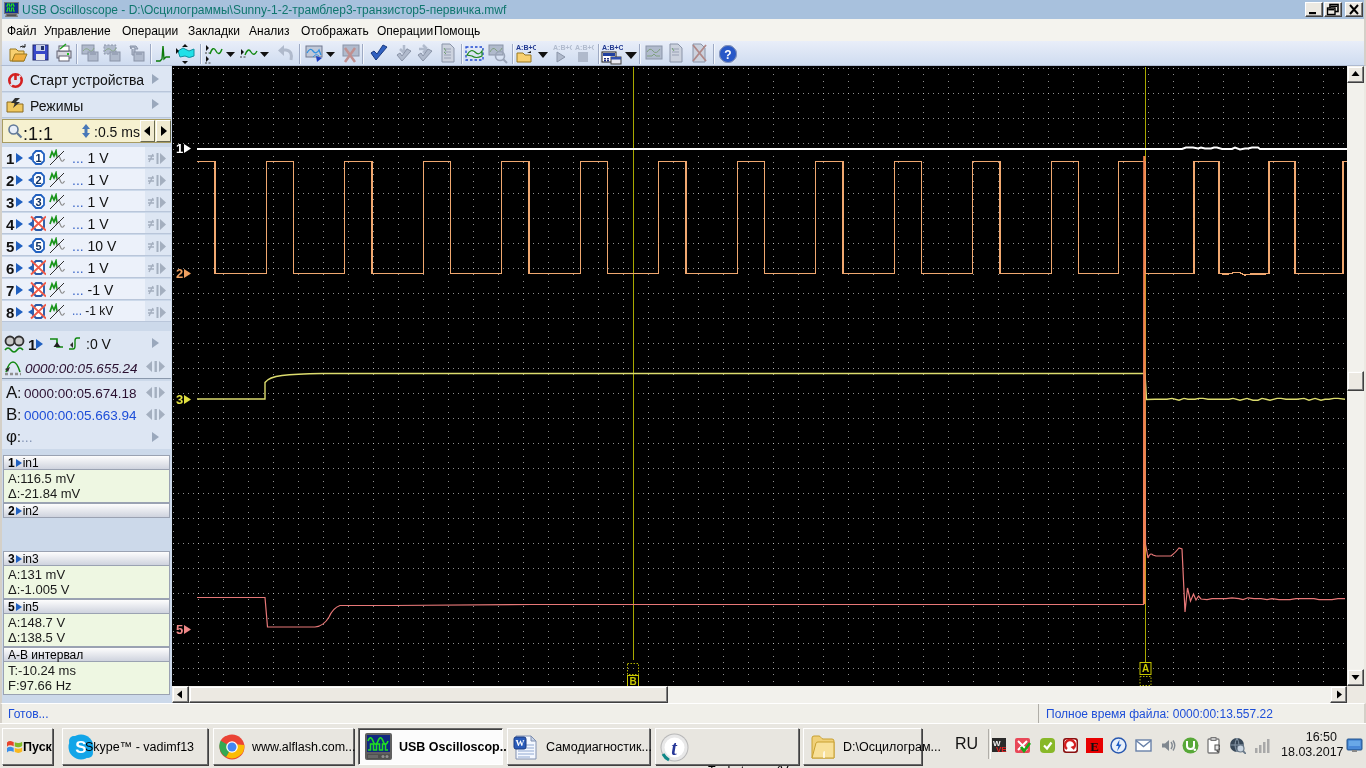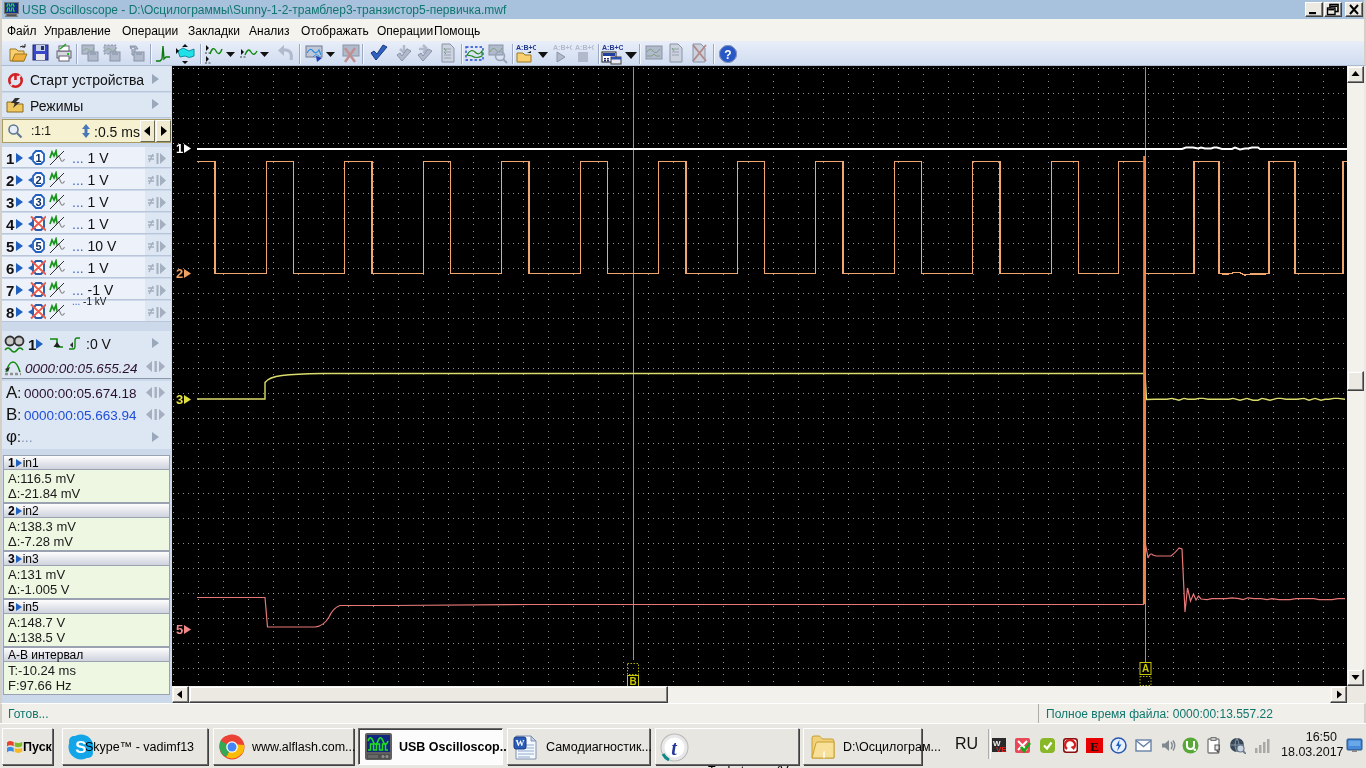--- a/index.html
+++ b/index.html
@@ -30,21 +30,21 @@
 .mph { height:15px; background:linear-gradient(#fdfdfd,#cfd3de); border:1px solid #9aa2b2; font-size:12px; padding-left:4px; color:#000; line-height:14px; }
 .mpb { background:#eef7e2; border:1px solid #9aa2b2; border-top:none; font-size:13px; color:#1a1a1a; padding:1px 0 1px 4px; line-height:15px; }
 
 
 #vscroll { left:1347px; top:66px; width:17px; height:620px; background:#f2f1ec; }
 #hscroll { left:172px; top:686px; width:1175px; height:17px; background:#f2f1ec; }
 .sbtn { position:absolute; background:#ece9e2; border:1px solid #f4f3ee; border-right-color:#404040; border-bottom-color:#404040; box-shadow:inset -1px -1px 0 #808080, inset 1px 1px 0 #fff; }
 .sthumb { position:absolute; background:#ece9e2; border:1px solid #f4f3ee; border-right-color:#404040; border-bottom-color:#404040; box-shadow:inset -1px -1px 0 #808080, inset 1px 1px 0 #fff; }
 
 
-#statusbar { left:0; top:703px; width:1366px; height:20px; background:#f0efe9; border-top:1px solid #fff; border-left:2px solid #d4d0c8; border-right:2px solid #d4d0c8; font-size:12px; color:#0f766e; }
+#statusbar { left:0; top:703px; width:1366px; height:20px; background:#f0efe9; border-top:1px solid #fff; border-left:2px solid #d4d0c8; border-right:2px solid #d4d0c8; font-size:12px; color:#1d4ed8; }
 
 
 #taskbar { left:0; top:723px; width:1366px; height:45px; background:#e8e6e0; border-top:1px solid #fff; }
 .tkb { position:absolute; top:728px; height:37px; background:#e8e6e0; border:1px solid #fff; border-right-color:#696969; border-bottom-color:#696969; box-shadow:1px 1px 0 #404040; font-size:12.5px; color:#000; }
 .tkb .lbl { position:absolute; top:11px; white-space:nowrap; }
 </style>
 </head>
 <body>
 <div id="titlebar" class="abs"></div>
 <svg class="abs" style="left:3px;top:1px;" width="17" height="17" viewBox="0 0 17 17">
@@ -257,21 +257,21 @@
     <path d="M9,1 L14,1 L10,5 L14,5 L7,11 L9,6 L5,6 Z" fill="#303030"></path>
   </svg>
 <div class="ptext" style="left:30px;top:98px;font-size:14px;">Режимы</div>
 <div class="arr" style="left:152px;top:99px;"></div>
 
 <div class="abs" style="left:2px;top:119px;width:169px;height:24px;background:#f6f1d0;border:1px solid #a89c62;"></div>
 <svg class="abs" style="left:7px;top:123px;" width="16" height="16" viewBox="0 0 16 16">
     <circle cx="6.5" cy="6.5" r="4.5" fill="#e8eef8" stroke="#607898" stroke-width="1.6"></circle>
     <line x1="10" y1="10" x2="14.5" y2="14.5" stroke="#607898" stroke-width="2.2"></line>
   </svg>
-<div class="ptext" style="left:31px;top:124px;font-size:12px;">:1:1</div>
+<div class="ptext" style="left:23px;top:124px;font-size:18px;">:1:1</div>
 <svg class="abs" style="left:78px;top:123px;" width="16" height="16" viewBox="0 0 16 16">
     <path d="M8,1 L12,6 L9.5,6 L9.5,10 L12,10 L8,15 L4,10 L6.5,10 L6.5,6 L4,6 Z" fill="#4878b8"></path>
   </svg>
 <div class="ptext" style="left:94px;top:124px;font-size:14px;">:0.5 ms</div>
 <div class="abs" style="left:140px;top:120px;width:15px;height:22px;background:#f0ead0;border:1px solid #fff;border-right-color:#6a6a50;border-bottom-color:#6a6a50;">
     <div style="width:0;height:0;border-right:6px solid #000;border-top:5px solid transparent;border-bottom:5px solid transparent;margin:5px 0 0 3px;"></div>
   </div>
 <div class="abs" style="left:156px;top:120px;width:15px;height:22px;background:#f0ead0;border:1px solid #fff;border-right-color:#6a6a50;border-bottom-color:#6a6a50;">
     <div style="width:0;height:0;border-left:6px solid #000;border-top:5px solid transparent;border-bottom:5px solid transparent;margin:5px 0 0 4px;"></div>
   </div>
@@ -423,21 +423,21 @@
 <svg class="abs" style="left:27px;top:303px;" width="19" height="18" viewBox="0 0 19 18">
     <path d="M1,9 L5,6.5 L5,11.5 Z" fill="#2060c0"></path>
     <path d="M9,2 L14,2 L17,5 L17,12 L14,15 L9,15 L6,12 L6,5 Z" fill="#fff" stroke="#2a5aa8" stroke-width="1.9"></path>
     <path d="M4,1.5 L19,15.5 M19,1.5 L4,15.5" stroke="#f05a48" stroke-width="1.9"></path>
   </svg>
 <svg class="abs" style="left:48px;top:303px;" width="20" height="18" viewBox="0 0 20 18">
     <path d="M2,9 L4,3 L6,7 L8,2 L9,9" fill="none" stroke="#18941a" stroke-width="1.7"></path>
     <path d="M8,10 Q10,4 12,9 Q14,15 16.5,10" fill="none" stroke="#8a8a8a" stroke-width="1.1"></path>
     <path d="M2,16 L16,2" stroke="#303030" stroke-width="1"></path>
   </svg>
-<div class="ptext" style="left:72px;top:296px;font-size:10px;"><span style="color:#3a66c8;">...</span> -1 kV</div>
+<div class="ptext" style="left:72px;top:304px;font-size:12px;"><span style="color:#3a66c8;">...</span> -1 kV</div>
 <svg class="abs" style="left:147px;top:306px;" width="22" height="13" viewBox="0 0 22 13">
     <path d="M2,10 L6,2 M1,4 L7,4 M1,7 L7,7" stroke="#a4afbf" stroke-width="1.3" fill="none"></path>
     <rect x="9.5" y="1" width="2" height="11" fill="#a4afbf"></rect>
     <path d="M13,1 L19,6.5 L13,12 Z" fill="#a4afbf"></path>
   </svg>
 
 <div class="abs" style="left:2px;top:331px;width:169px;height:25px;background:#dde6f3;"></div>
 <svg class="abs" style="left:4px;top:334px;" width="22" height="20" viewBox="0 0 22 20">
     <circle cx="6" cy="7" r="4.5" fill="#c8c8c8" stroke="#303030" stroke-width="1.8"></circle>
     <circle cx="15" cy="7" r="4.5" fill="#c8c8c8" stroke="#303030" stroke-width="1.8"></circle>
@@ -490,21 +490,20 @@
 <div class="abs" style="left:2px;top:425px;width:169px;height:24px;background:#dde6f3;"></div>
 <div class="ptext" style="left:6px;top:427px;font-size:17px;">φ<span style="font-size:14px;">:</span><span style="font-size:14px;color:#8898b8;">...</span></div>
 <div class="arr" style="left:152px;top:432px;"></div>
 
 <div class="abs mp" style="top:455px;">
     <div class="mph"><b>1</b><span style="display:inline-block;width:0;height:0;border-left:6px solid #2060c0;border-top:4px solid transparent;border-bottom:4px solid transparent;margin:0 1px;"></span>in1</div>
     <div class="mpb">A:116.5 mV<br>Δ:-21.84 mV</div>
   </div>
 <div class="abs mp" style="top:503px;">
     <div class="mph"><b>2</b><span style="display:inline-block;width:0;height:0;border-left:6px solid #2060c0;border-top:4px solid transparent;border-bottom:4px solid transparent;margin:0 1px;"></span>in2</div>
-    <div class="mpb">A:138.3 mV<br>Δ:-7.28 mV</div>
   </div>
 <div class="abs mp" style="top:551px;">
     <div class="mph"><b>3</b><span style="display:inline-block;width:0;height:0;border-left:6px solid #2060c0;border-top:4px solid transparent;border-bottom:4px solid transparent;margin:0 1px;"></span>in3</div>
     <div class="mpb">A:131 mV<br>Δ:-1.005 V</div>
   </div>
 <div class="abs mp" style="top:599px;">
     <div class="mph"><b>5</b><span style="display:inline-block;width:0;height:0;border-left:6px solid #2060c0;border-top:4px solid transparent;border-bottom:4px solid transparent;margin:0 1px;"></span>in5</div>
     <div class="mpb">A:148.7 V<br>Δ:138.5 V</div>
   </div>
 <div class="abs mp" style="top:647px;">

